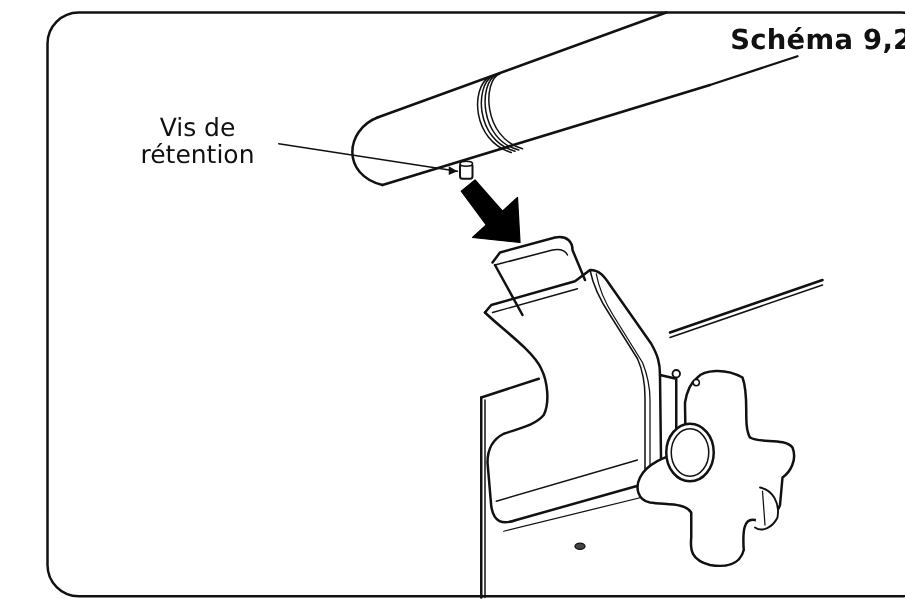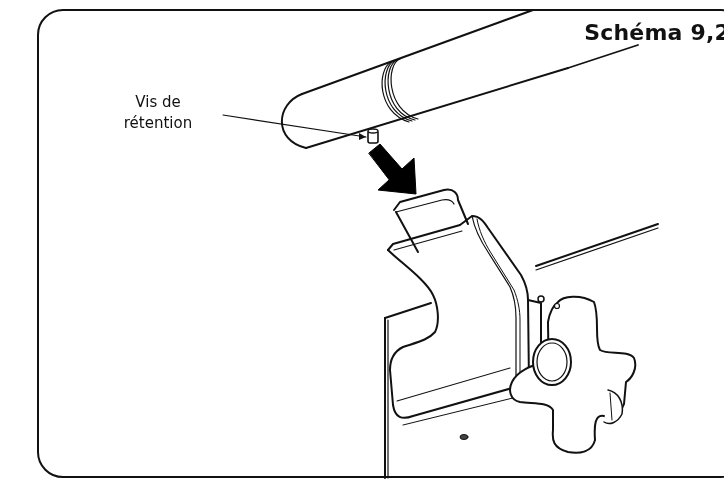--- a/index.html
+++ b/index.html
@@ -4,21 +4,21 @@
 <style>
   html, body { margin: 0; padding: 0; background: #ffffff; }
   body { width: 724px; height: 481px; position: relative; overflow: hidden;
          font-family: "DejaVu Sans", "Liberation Sans", sans-serif; }
   #figure { position: absolute; left: 0; top: 0; width: 724px; height: 481px; margin-left: 28px; }
   .frame { position: absolute; left: 9px; top: 9px; width: 706px; height: 465px;
            border: 2.5px solid #111; border-radius: 26px; box-sizing: content-box; }
   .title { position: absolute; right: 22px; top: 20px; font-weight: bold;
            font-size: 22px; color: #111; letter-spacing: 0.2px; }
   .callout { position: absolute; left: 62px; top: 92px; width: 136px; text-align: center;
-             font-size: 15px; line-height: 21px; color: #111; }
+             font-size: 20px; line-height: 21px; color: #111; }
   svg { position: absolute; left: 0; top: 0; }
 </style>
 </head>
 <body>
 
 <div id="figure">
   <div class="frame"></div>
 
   <svg width="724" height="481" viewBox="0 0 724 481" fill="none" stroke="#111" stroke-width="2" stroke-linejoin="round" stroke-linecap="round">
 

